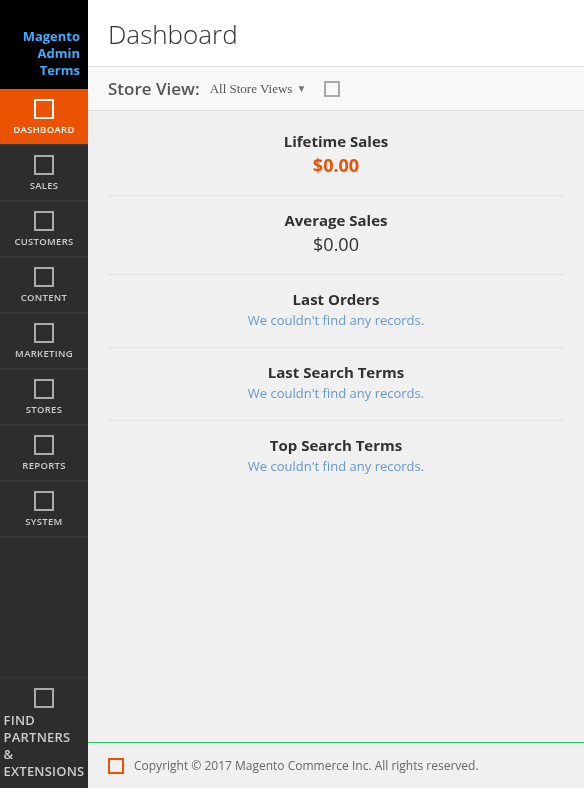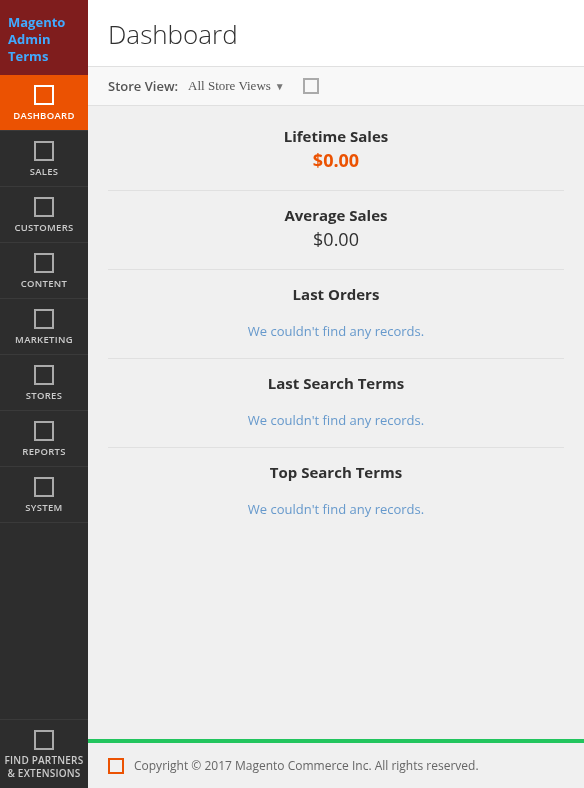--- a/index.html
+++ b/index.html
@@ -18,23 +18,23 @@
       background: #2d2d2d;
       min-height: 788px;
       display: flex;
       flex-direction: column;
       align-items: center;
       flex-shrink: 0;
     }
 
     .sidebar-logo {
       width: 100%;
-      padding: 14px 8px 10px 8px;
-      background: #7f1d1d;
-      text-align: left;
+      padding: 28px 8px 10px 8px;
+      background: #000000;
+      text-align: right;
       cursor: pointer;
     }
 
     .sidebar-logo .logo-text {
       color: #41aaff;
       font-size: 13px;
       font-weight: bold;
       line-height: 1.3;
     }
 
@@ -92,23 +92,23 @@
 
     .sidebar-item-partners .nav-icon {
       width: 20px;
       height: 20px;
       border: 2px solid #aaa;
       margin-bottom: 4px;
     }
 
     .sidebar-item-partners .nav-label {
       color: #ccc;
-      font-size: 10px;
+      font-size: 13px;
       text-transform: uppercase;
-      text-align: center;
+      text-align: left;
       letter-spacing: 0.2px;
       font-weight: 600;
       line-height: 1.3;
     }
 
     
     .main-content {
       flex: 1;
       display: flex;
       flex-direction: column;
@@ -132,21 +132,21 @@
       background: #f8f8f8;
       border-bottom: 1px solid #e0e0e0;
       padding: 10px 20px;
       display: flex;
       align-items: center;
       gap: 10px;
     }
 
     .store-view-label {
       color: #555;
-      font-size: 13px;
+      font-size: 17px;
       font-weight: 600;
     }
 
     .store-view-select {
       display: flex;
       align-items: center;
       gap: 4px;
       cursor: pointer;
       color: #555;
       font-size: 13px;
@@ -192,33 +192,33 @@
 
     .stat-value-dark {
       font-size: 18px;
       font-weight: 400;
       color: #303030;
     }
 
     .stat-sub {
       font-size: 13px;
       color: #6699cc;
-      margin-top: 18px;
+      margin-top: 2px;
     }
 
     .divider {
       height: 1px;
       background: #e0e0e0;
       margin: 4px 0 14px 0;
     }
 
     
     .footer {
       background: #f0f0f0;
-      border-top: 4px solid #22c55e;
+      border-top: 1px solid #22c55e;
       padding: 14px 20px;
       display: flex;
       align-items: center;
       gap: 10px;
     }
 
     .footer-icon {
       width: 16px;
       height: 16px;
       border: 2px solid #eb5202;

